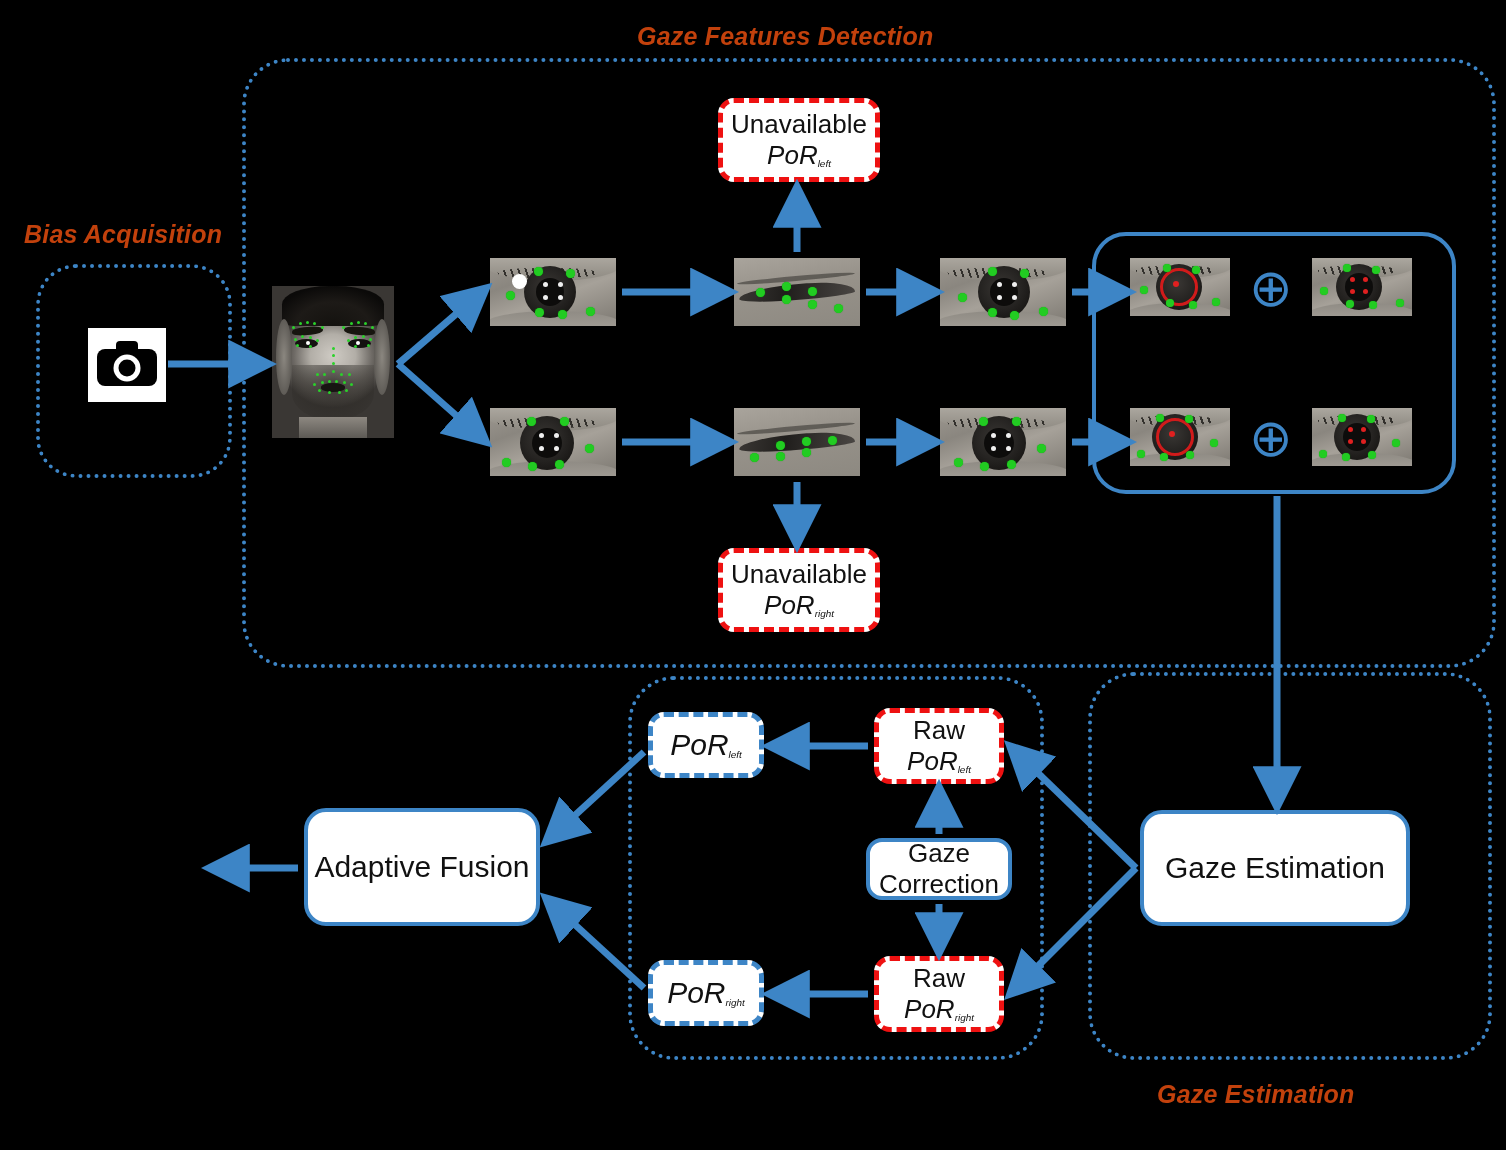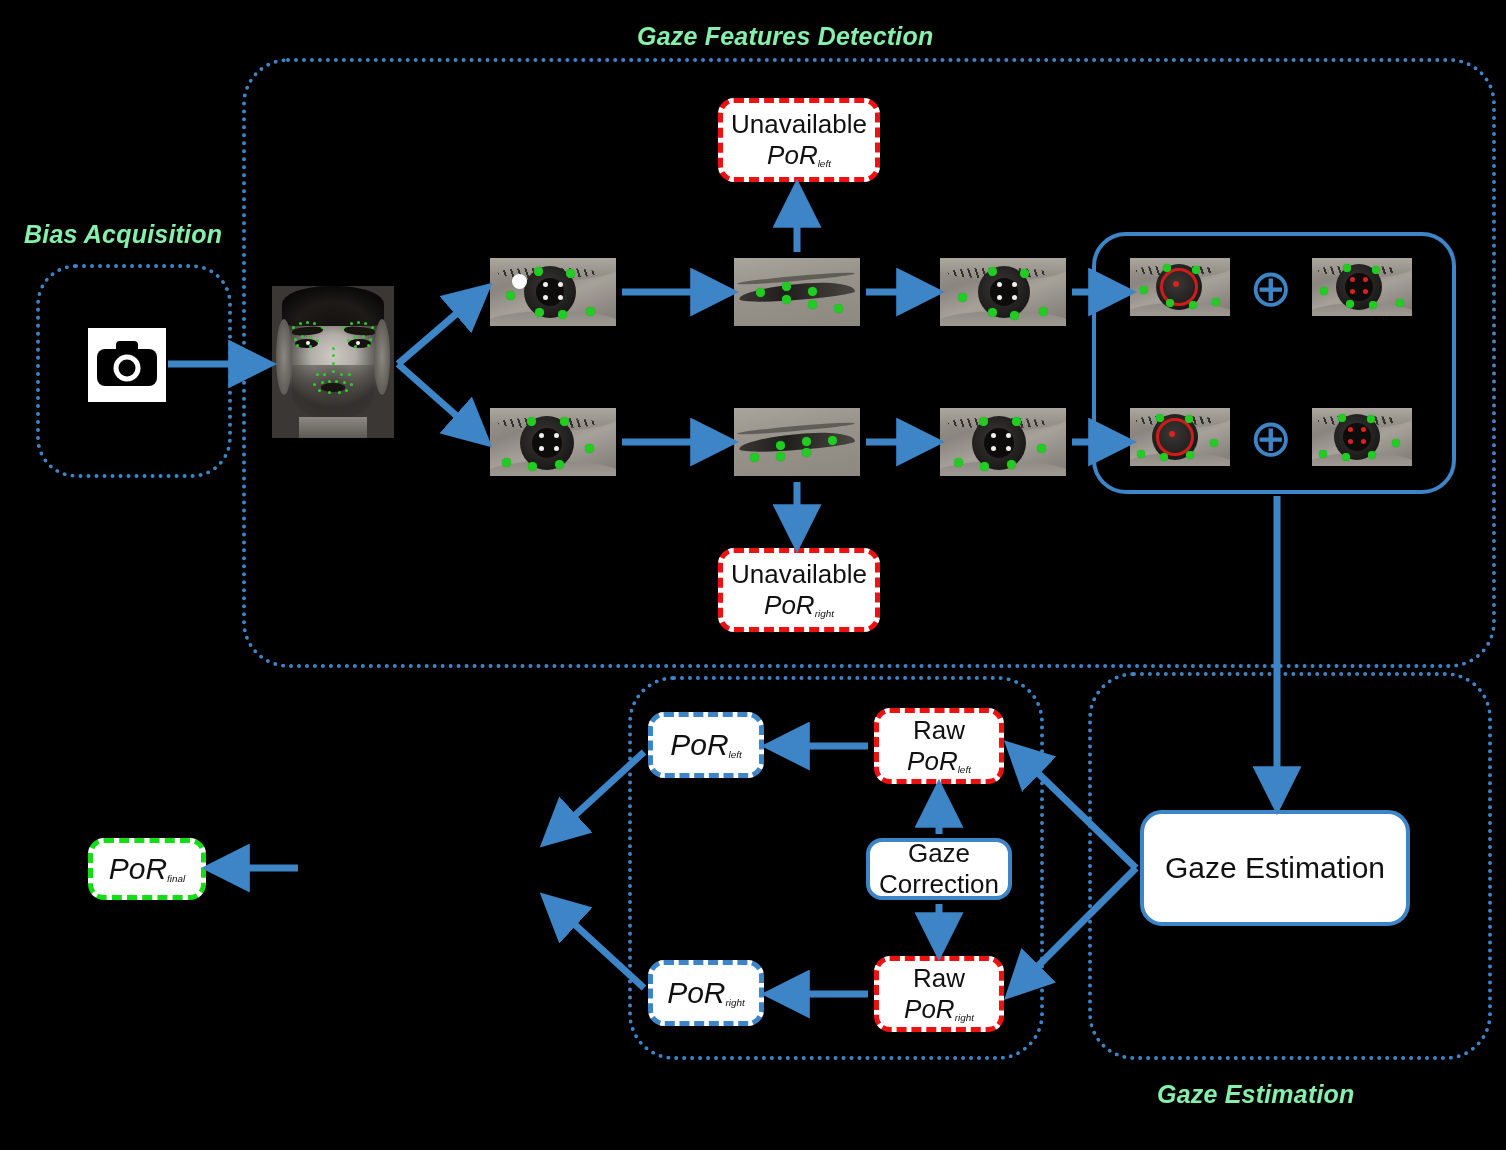--- a/index.html
+++ b/index.html
@@ -2,21 +2,21 @@
 <html><head>
 <meta charset="utf-8">
 <style>
   html,body{margin:0;padding:0;background:#000;}
   body{width:1506px;height:1150px;overflow:hidden;
        font-family:"Liberation Sans",sans-serif;}
   #stage{position:relative;width:1506px;height:1150px;background:#000;}
 
   
   .sec-label{
-    position:absolute;color:#86efac;font-style:italic;font-weight:bold;
+    position:absolute;color:#c2410c;font-style:italic;font-weight:bold;
     font-size:25px;letter-spacing:.2px;white-space:nowrap;
   }
 
   
   .group{
     position:absolute;border:4px dotted #3d85c6;border-radius:46px;
     background:transparent;box-sizing:border-box;
   }
 
   
@@ -402,26 +402,24 @@
       <span class="lbl-big ital">PoR</span><sub>left</sub>
     </span>
   </div>
 
   <div class="node n-dash-blue" style="left:648px;top:960px;width:116px;height:66px;">
     <span class="txt">
       <span class="lbl-big ital">PoR</span><sub>right</sub>
     </span>
   </div>
 
-
-  <div class="node n-dash-green" style="left:88px;top:838px;width:118px;height:62px;">
-    <span class="txt">
-      <span class="lbl-big ital">PoR</span><sub>final</sub>
-    </span>
-  </div>
+  <div class="node n-solid-blue" style="left:304px;top:808px;width:236px;height:118px;border-radius:22px;">
+    <span class="txt lbl-big">Adaptive Fusion</span>
+  </div>
+
 
   <svg id="arrows">
     <defs>
       <marker id="ah" markerWidth="7" markerHeight="7" refX="5.4" refY="3.5" orient="auto" markerUnits="strokeWidth">
         <path d="M0,0 L7,3.5 L0,7 z" fill="#3d85c6"></path>
       </marker>
     </defs>
     <g stroke="#3d85c6" stroke-width="7" fill="none" marker-end="url(#ah)">
 
       <line x1="168" y1="364" x2="266" y2="364"></line>

